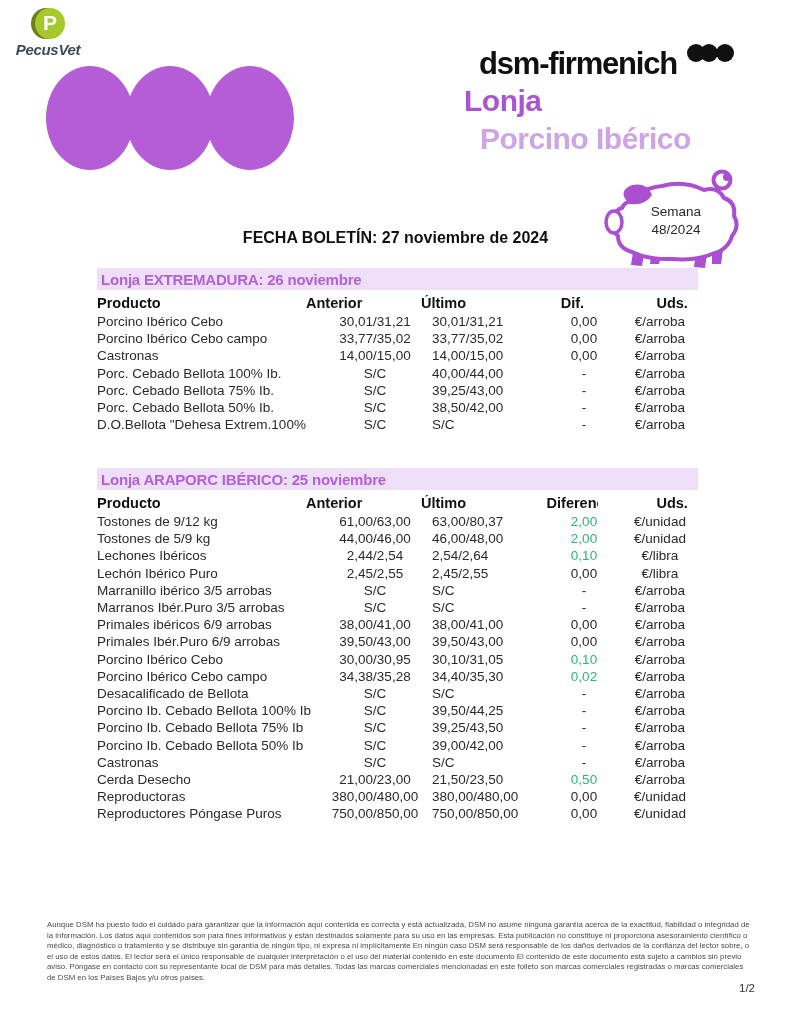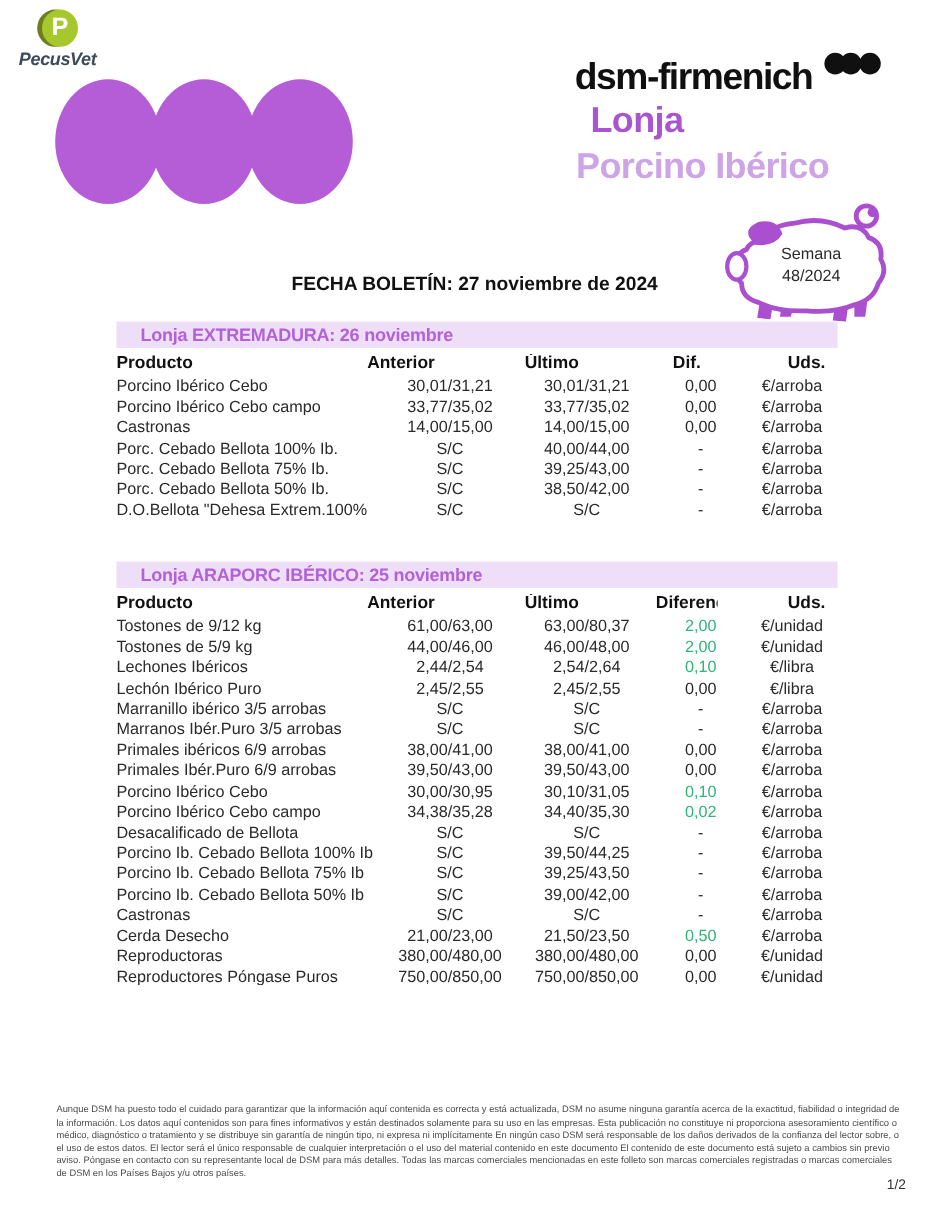--- a/index.html
+++ b/index.html
@@ -19,40 +19,40 @@
   .pdot { width:88px; height:104px; border-radius:50%; background:#b55cd7; }
   .pdot + .pdot { margin-left:-8px; }
 
   .dsm { position:absolute; left:479px; top:20px; display:flex; align-items:center; }
   .dsm-word { font-size:31px; font-weight:bold; color:#101010; letter-spacing:-1.2px;margin-top:26px; }
   .dsm-dots { display:flex; align-items:center; margin-left:10px; margin-top:4px; }
   .ddot { width:18px; height:18px; border-radius:50%; background:#101010; }
   .ddot.d2 { margin-left:-5px; }
   .ddot.d3 { margin-left:-2px; }
 
-  .title1 { position:absolute; left:492px; top:84px;  font-size:30px; font-weight:bold; color:#a855cf; letter-spacing:-0.5px; }
+  .title1 { position:absolute; left:464px; top:84px;  font-size:30px; font-weight:bold; color:#a855cf; letter-spacing:-0.5px; }
   .title2 { position:absolute; left:480px; top:122px; font-size:30px; font-weight:bold; color:#cda4e6; letter-spacing:-0.5px; }
 
   .pig { position:absolute; left:600px; top:164px; width:150px; height:108px; }
   .pig svg text { font-family:"Liberation Sans", sans-serif; }
 
   .fecha { position:absolute; left:0; top:229px; width:791px; text-align:center; font-size:16px; font-weight:bold; color:#111; }
 
   
   .ptable { position:absolute; left:97px; width:601px; }
   .t1 { top:268px; }
   .t2 { top:468px; }
-  .band { height:22px; background:#efdef8; display:flex; align-items:center; padding-left:20px;
+  .band { height:22px; background:#efdef8; display:flex; align-items:center; padding-left:4px;
           font-size:15px; font-weight:bold; color:#b261d8; letter-spacing:-0.2px; }
   .thead { display:flex; margin-top:3px; height:20px; align-items:center; font-weight:bold; font-size:14.5px; color:#111;gap:48px; }
   .trow  { display:flex; height:17.2px; align-items:center; font-size:13.5px; color:#2a2a2a; }
   .cell, .hcell { overflow:hidden; white-space:nowrap; }
   .col-prod { width:221px; text-align:left; }
   .col-ant  { width:114px; text-align:center; }
-  .col-ult  { width:114px; text-align:center; }
+  .col-ult  { width:114px; text-align:left; }
   .col-dif  { width:76px;  text-align:center; }
   .col-uds  { width:76px;  text-align:center; }
   .green { color:#2fb577; }
 
   
   .disclaimer { position:absolute; left:47px; top:920px; width:706px; font-size:7.8px; line-height:10.6px; color:#4a4a4a; }
   .pagenum { position:absolute; right:36px; top:982px; font-size:11.5px; color:#333; }
 </style>
 </head>
 <body>

